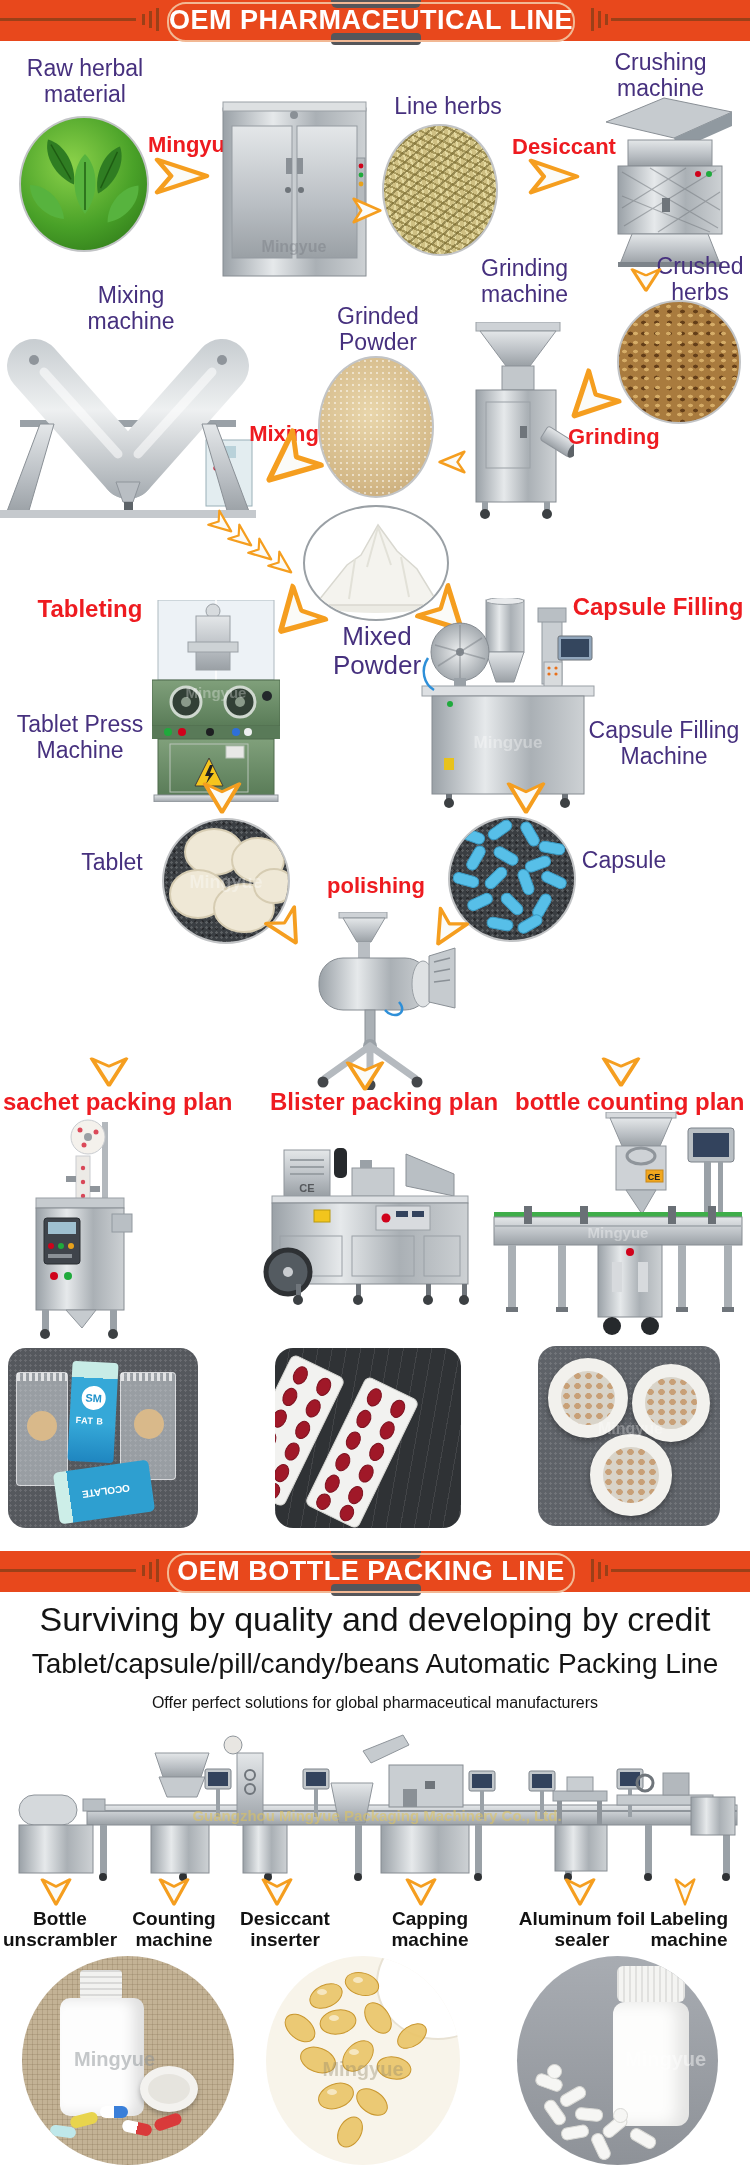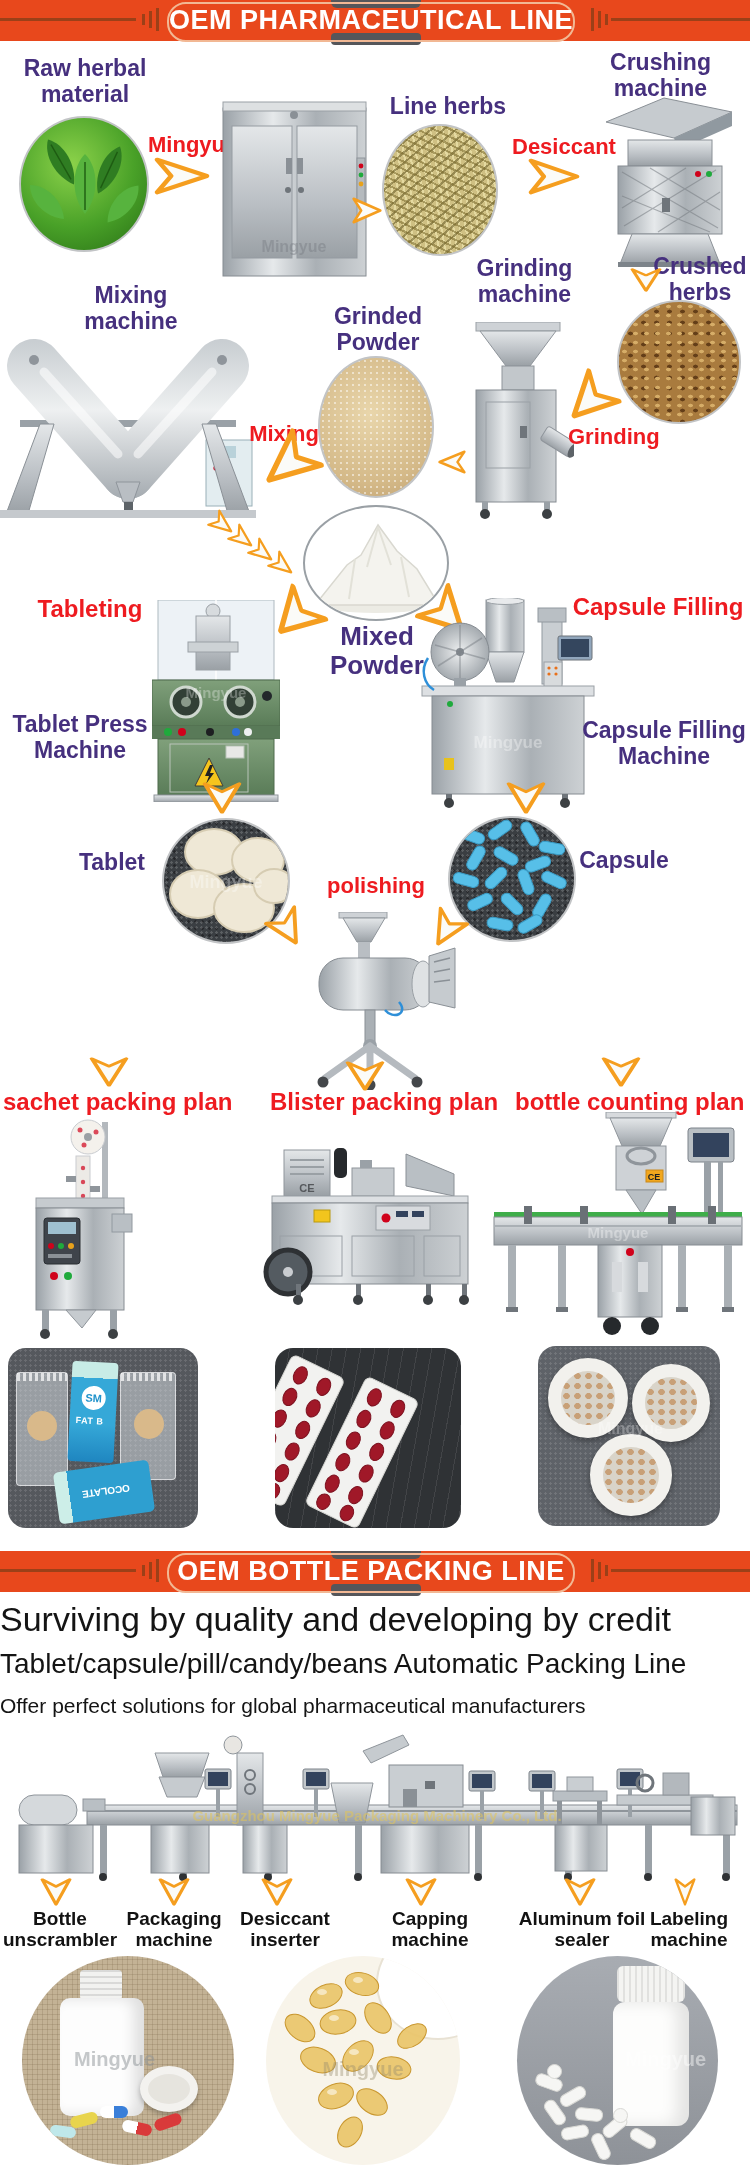--- a/index.html
+++ b/index.html
@@ -1,20 +1,20 @@
 <!DOCTYPE html>
 <html><head>
 <meta charset="utf-8">
 <style>
   html,body{margin:0;padding:0;background:#fff}
   body{font-family:"Liberation Sans",sans-serif}
   #canvas{position:relative;width:750px;height:2165px;background:#fff;overflow:hidden}
   .abs{position:absolute}
   .ctr{text-align:center;line-height:1.12}
-  .lp{color:#46307e;font-weight:700;font-size:23px}
+  .lp{color:#46307e;font-weight:400;font-size:23px}
   .lr{color:#ee1b20;font-weight:700;font-size:22px}
   .plan{color:#ee1b20;font-weight:700;font-size:24px;white-space:nowrap}
   .lb{color:#121212;font-weight:700;font-size:19px}
   .banner{left:0;width:750px;height:41px;background:#e8481c}
   .bline{top:18px;height:3px;background:#9c4018}
   .tick{background:#9c4018;width:3px}
   .pill{left:167px;top:2px;width:404px;height:36px;border:2px solid #f2b894;border-radius:19px}
   .btab{left:331px;width:90px;background:#55565a}
   .btitle{left:167px;top:0;width:408px;height:41px;color:#fff;font-weight:700;font-size:27px;text-align:center;line-height:41px;letter-spacing:.5px;white-space:nowrap}
   .circ{border-radius:50%;overflow:hidden;border:2px solid #c2c4c6;box-sizing:border-box}
@@ -25,21 +25,21 @@
     repeating-linear-gradient(80deg,rgba(234,224,168,.8) 0 2px,transparent 2px 6px)}
   .crushedherbs{background-color:#a97b3e;background-image:
     radial-gradient(rgba(216,176,106,.95) 2px,transparent 2.6px),
     radial-gradient(rgba(88,52,18,.85) 2px,transparent 2.6px);
     background-size:11px 9px,13px 11px;background-position:0 0,5px 4px}
   .grindedpowder{background:radial-gradient(circle at 45% 40%,#e9d6ab,#d4b988 68%,#c0a06f);background-image:radial-gradient(rgba(255,255,255,.5) 1px,transparent 1.4px),radial-gradient(circle at 45% 40%,#e9d6ab,#d4b988 68%,#c0a06f);background-size:6px 6px,100% 100%}
   .darkgranite{background-color:#3a3e42;background-image:radial-gradient(rgba(255,255,255,.17) 1px,transparent 1.5px),radial-gradient(rgba(0,0,0,.35) 1px,transparent 1.6px);background-size:5px 5px,7px 7px}
   .photo{border-radius:18px;overflow:hidden}
   .wm{color:rgba(140,145,150,.5);font-weight:700;pointer-events:none}
   .wmw{color:rgba(255,255,255,.3);font-weight:700;pointer-events:none}
-  .hl{color:#141414;text-align:left;width:750px;left:0}
+  .hl{color:#141414;text-align:center;width:750px;left:0}
   .cup{border-radius:50%;border:13px solid #f2f1ed;background-color:#d9d4c9;background-image:radial-gradient(#c8a077 3px,transparent 3.6px);background-size:11px 10px;box-shadow:0 3px 6px rgba(0,0,0,.35);box-sizing:border-box}
   .pillc{border-radius:6px;position:absolute}
   svg{display:block}
 </style>
 </head>
 <body>
 
 <div id="canvas">
 
   <svg width="0" height="0" style="position:absolute">
@@ -623,21 +623,21 @@
     <div class="abs tick" style="left:605px;top:14px;height:11px"></div>
     <div class="abs bline" style="left:611px;width:139px"></div>
     <div class="abs btab" style="top:0;height:8px;border-radius:0 0 6px 6px"></div>
     <div class="abs btab" style="top:33px;height:12px;border-radius:4px"></div>
     <div class="abs pill"></div>
     <div class="abs btitle">OEM BOTTLE PACKING LINE</div>
   </div>
 
   <div class="abs hl" style="top:1600px;font-size:34px">Surviving by quality and developing by credit</div>
   <div class="abs hl" style="top:1648px;font-size:28px">Tablet/capsule/pill/candy/beans Automatic Packing Line</div>
-  <div class="abs hl" style="top:1694px;font-size:21px">Offer perfect solutions for global pharmaceutical manufacturers</div>
+  <div class="abs hl" style="top:1694px;font-size:16px">Offer perfect solutions for global pharmaceutical manufacturers</div>
 
   <div class="abs" style="left:5px;top:1733px">
     <svg width="740" height="150" viewBox="0 0 740 150">
 
       <rect x="82" y="72" width="650" height="20" fill="url(#gmv)" stroke="#868c92"></rect>
       <line x1="82" y1="78" x2="732" y2="78" stroke="#8f959b" stroke-width="2"></line>
       <g fill="#9aa1a7">
         <rect x="95" y="92" width="7" height="50"></rect>
           <rect x="175" y="92" width="7" height="50"></rect>
           <rect x="260" y="92" width="7" height="50"></rect>
@@ -711,21 +711,21 @@
       <use href="#arw"></use>
     </svg>
   <svg class="abs" style="left:566px;top:1876px;transform:rotate(90deg)" width="28" height="32" viewBox="0 0 36 28" preserveAspectRatio="none">
       <use href="#arw"></use>
     </svg>
   <svg class="abs" style="left:671px;top:1876px;transform:rotate(90deg)" width="28" height="32" viewBox="0 0 36 28" preserveAspectRatio="false">
       <use href="#arw"></use>
     </svg>
 
   <div class="abs ctr lb" style="left:3px;top:1908px;width:114px">Bottle unscrambler</div>
-  <div class="abs ctr lb" style="left:122px;top:1908px;width:104px">Packaging machine</div>
+  <div class="abs ctr lb" style="left:122px;top:1908px;width:104px">Counting machine</div>
   <div class="abs ctr lb" style="left:233px;top:1908px;width:104px">Desiccant inserter</div>
   <div class="abs ctr lb" style="left:378px;top:1908px;width:104px">Capping machine</div>
   <div class="abs ctr lb" style="left:518px;top:1908px;width:128px">Aluminum foil sealer</div>
   <div class="abs ctr lb" style="left:634px;top:1908px;width:110px">Labeling machine</div>
 
   <div class="abs" style="left:22px;top:1956px;width:212px;height:209px;border-radius:50%;overflow:hidden;background:#c3b295;background-image:repeating-linear-gradient(0deg,rgba(120,100,70,.22) 0 1px,transparent 1px 5px),repeating-linear-gradient(90deg,rgba(120,100,70,.22) 0 1px,transparent 1px 5px)">
     <div class="abs" style="left:58px;top:14px;width:42px;height:30px;background:#f2f2f0;border-radius:4px;background-image:repeating-linear-gradient(180deg,rgba(0,0,0,.1) 0 2px,transparent 2px 6px)"></div>
     <div class="abs" style="left:38px;top:42px;width:84px;height:118px;background:#fdfdfd;border-radius:10px;box-shadow:inset -10px 0 14px rgba(0,0,0,.12)"></div>
     <div class="abs" style="left:118px;top:110px;width:58px;height:46px;background:#e6e4de;border:8px solid #f3f2ef;border-radius:50%;box-shadow:0 3px 5px rgba(0,0,0,.25);box-sizing:border-box"></div>
     <div class="pillc" style="left:48px;top:158px;width:28px;height:12px;background:#e8d44d;transform:rotate(-15deg)"></div>

